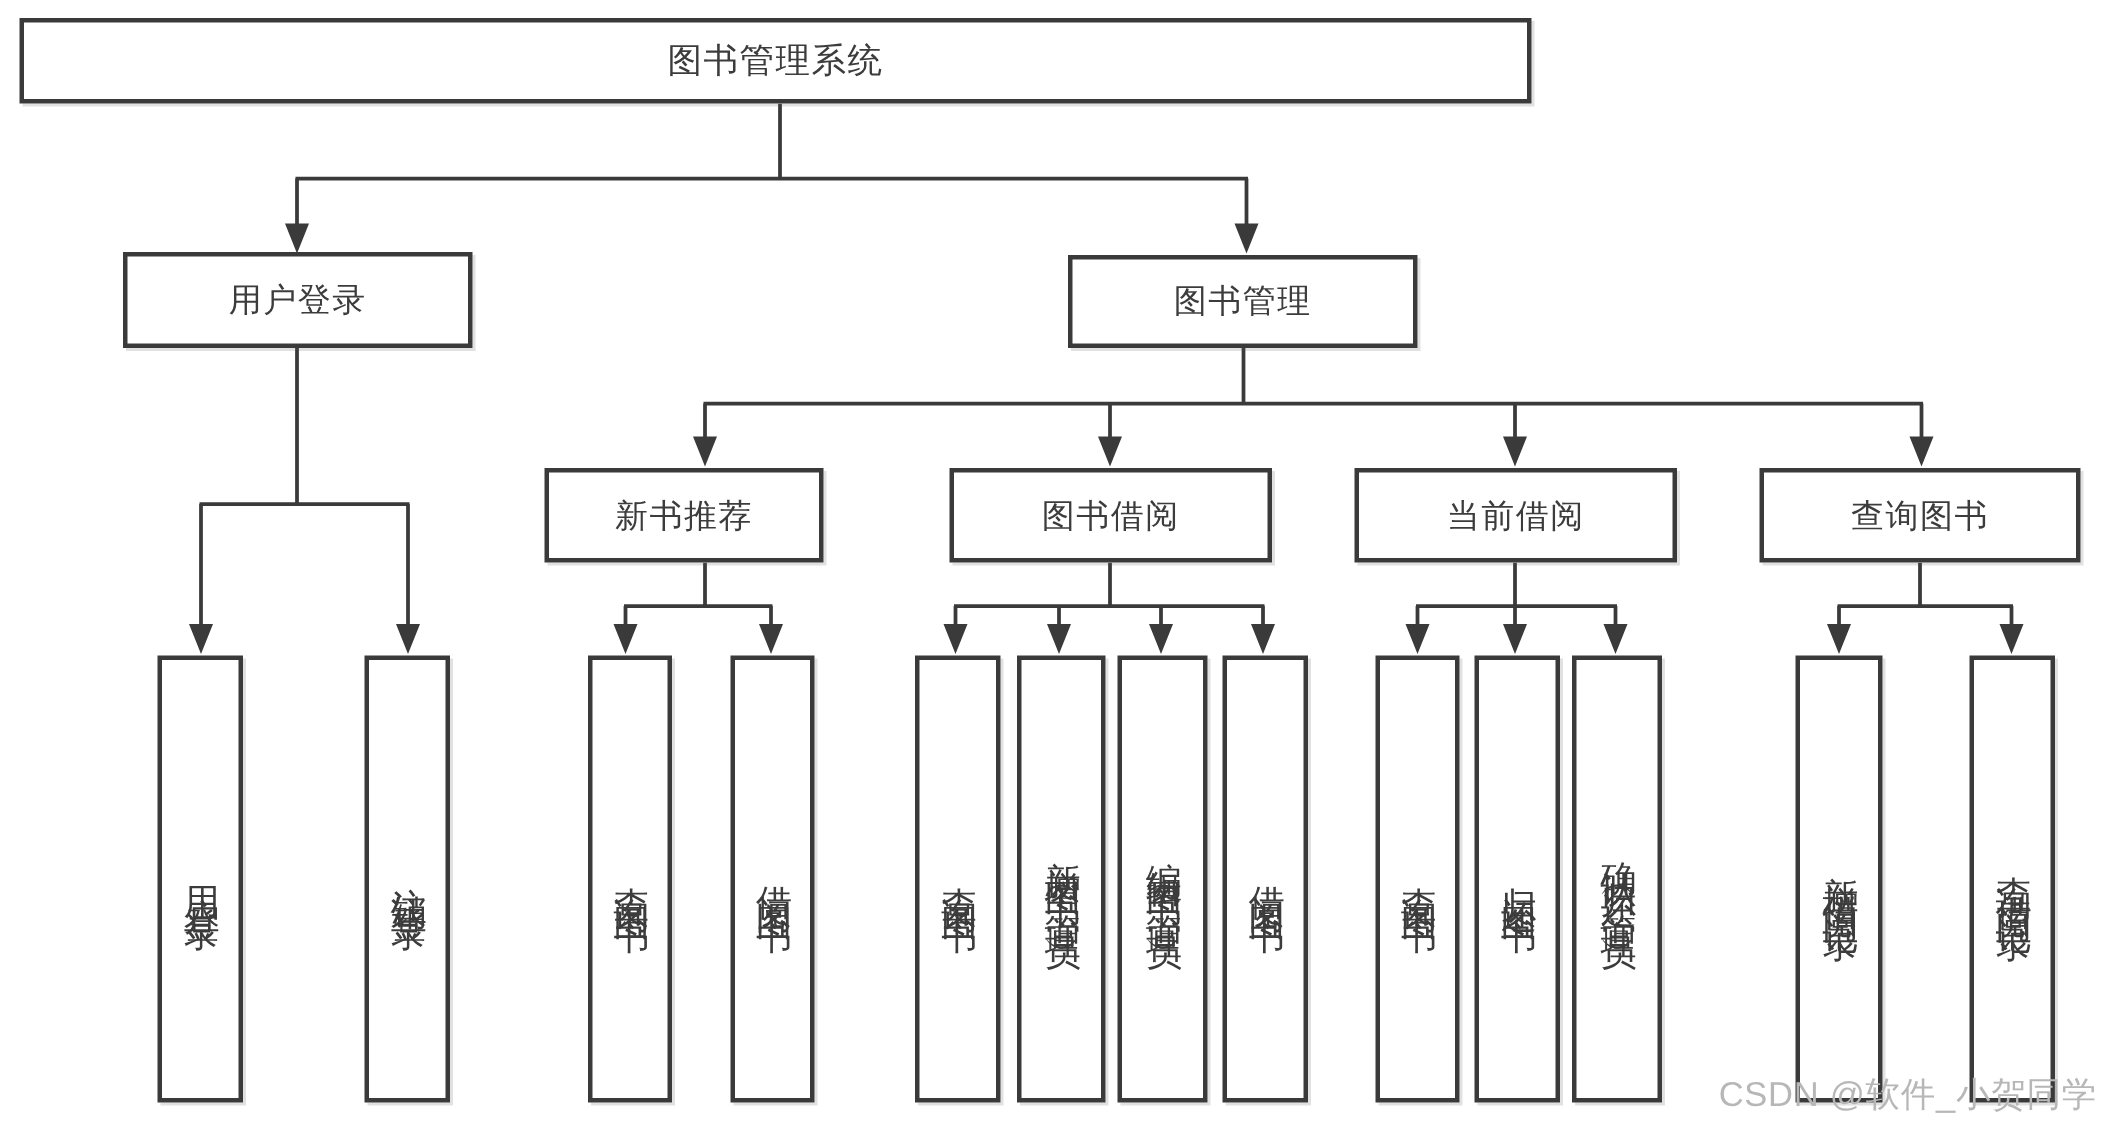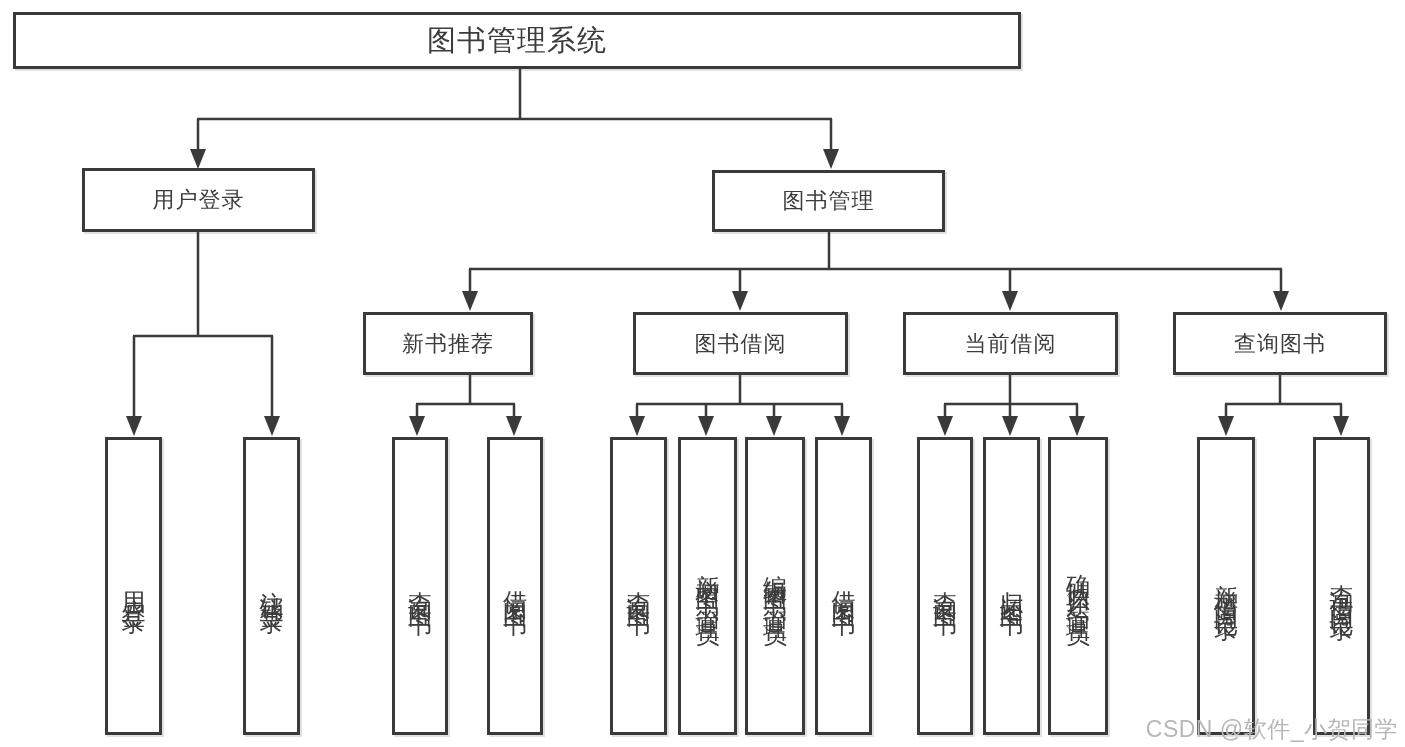--- a/index.html
+++ b/index.html
@@ -22,24 +22,24 @@
     border: 3px solid #3a3a3a;
     box-shadow: 2px 2px 0 rgba(90,90,90,0.18);
     display: flex;
     align-items: center;
     justify-content: center;
     color: #3c3c3c;
     font-size: 22px;
     letter-spacing: 1px;
     white-space: nowrap;
   }
-  .node.root  { left: 13px;  top: 12px;  width: 1008px; height: 57px; font-size: 29px; }
+  .node.root  { left: 13px;  top: 12px;  width: 1008px; height: 57px; font-size: 23px; }
   .node.lv2a  { left: 82px;  top: 168px; width: 233px;  height: 64px; }
   .node.lv2b  { left: 712px; top: 170px; width: 233px;  height: 62px; text-align: center; }
-  .node.lv3a  { left: 363px; top: 312px; width: 170px;  height: 63px; }
+  .node.lv3a  { left: 363px; top: 312px; width: 186px;  height: 63px; }
   .node.lv3b  { left: 633px; top: 312px; width: 215px;  height: 63px; }
   .node.lv3c  { left: 903px; top: 312px; width: 215px;  height: 63px; }
   .node.lv3d  { left: 1173px;top: 312px; width: 214px;  height: 63px; }
 
   .leaf { top: 437px; height: 298px; }
   .leaf > span {
     writing-mode: vertical-rl;
     text-orientation: mixed;
     font-size: 24px;
     letter-spacing: 7px;

